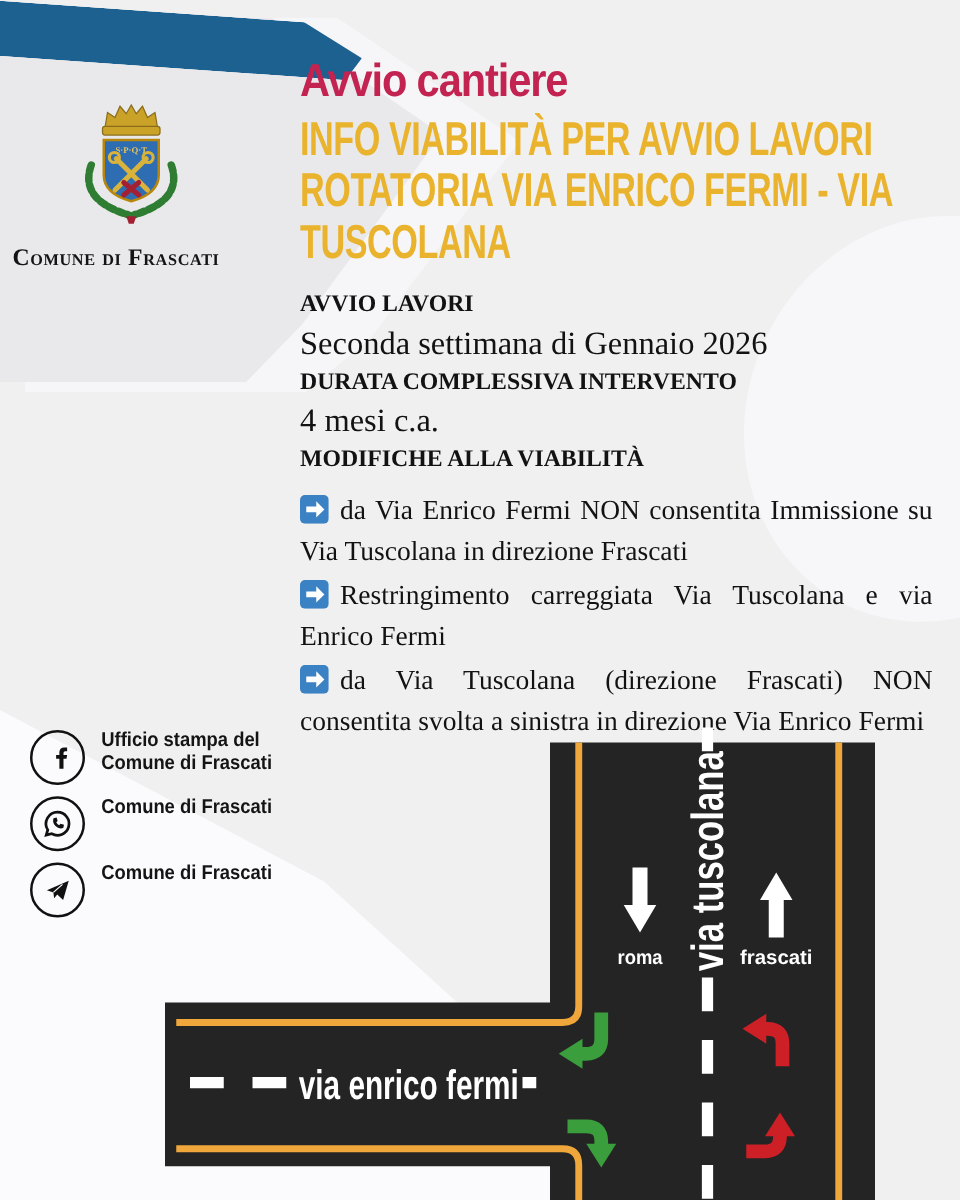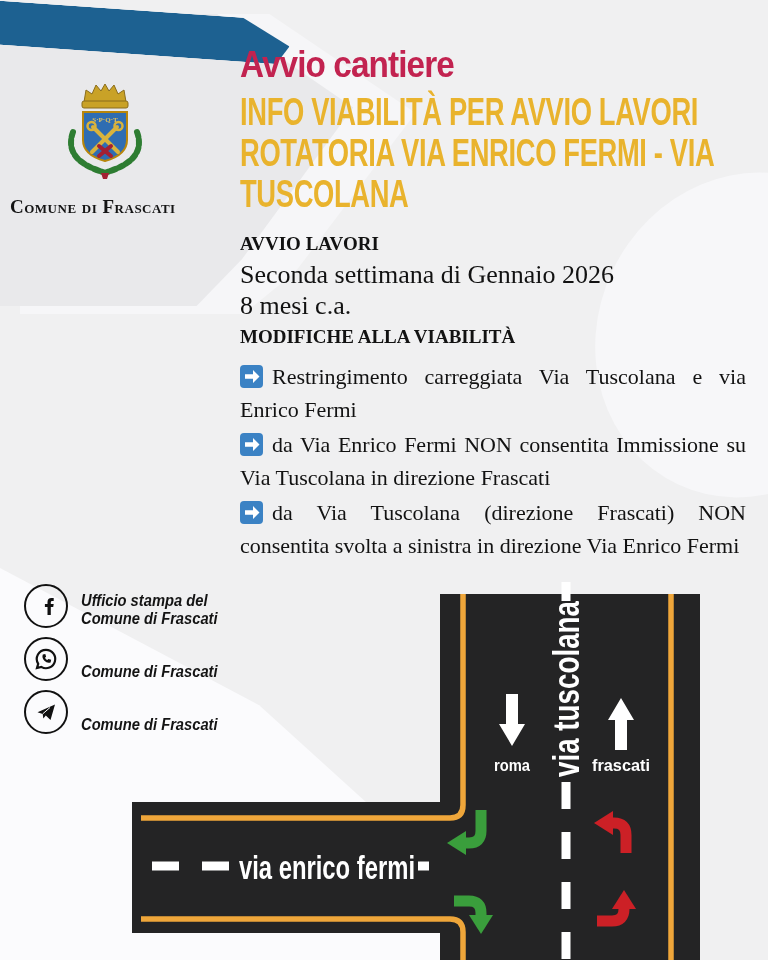--- a/index.html
+++ b/index.html
@@ -76,21 +76,21 @@
   .bullet{
     margin:0 0 2px 0;font-size:22px;line-height:33px;
     text-align:justify;
   }
   .bicon{
     display:inline-block;width:23px;height:23px;
     vertical-align:-4px;margin-right:9px;
   }
   
   .social{position:absolute;left:24px;top:584px;width:220px;}
-  .social-row{display:flex;align-items:flex-end;margin-bottom:9px;height:44px;cursor:pointer;font-style:italic;}
+  .social-row{display:flex;align-items:flex-start;margin-bottom:9px;height:44px;cursor:pointer;}
   .sicon{
     width:40px;height:40px;border:2.5px solid #111;border-radius:50%;
     flex:0 0 auto;display:flex;align-items:center;justify-content:center;
   }
   .slabel{
     margin-left:13px;font-weight:bold;font-size:16px;line-height:18px;color:#141414;
     transform:scaleX(.92);transform-origin:0 50%;white-space:nowrap;
   }
   
   .diagram{position:absolute;left:0;top:0;width:768px;height:960px;}
@@ -144,46 +144,47 @@
   <div class="kicker">Avvio cantiere</div>
   <div class="title">
     <div class="tline">INFO VIABILITÀ PER AVVIO LAVORI</div>
     <div class="tline">ROTATORIA VIA ENRICO FERMI - VIA</div>
     <div class="tline">TUSCOLANA</div>
   </div>
 
   <div class="info">
     <div class="row b">AVVIO LAVORI</div>
     <div class="row r">Seconda settimana di Gennaio 2026</div>
-    <div class="row r">8 mesi c.a.</div>
+    <div class="row b">DURATA COMPLESSIVA INTERVENTO</div>
+    <div class="row r">4 mesi c.a.</div>
     <div class="row b">MODIFICHE ALLA VIABILITÀ</div>
 
     <div class="bullets">
+      <p class="bullet">
+        <span class="bicon">
+          <svg width="23" height="23" viewBox="0 0 23 23">
+              <rect width="23" height="23" rx="4" fill="#3b82c4"></rect>
+              <path d="M5 9.2 h8 v-4.2 l6.5 6.5 -6.5 6.5 v-4.2 h-8 z" fill="#fff"></path>
+            </svg>
+        </span><span>da Via Enrico Fermi NON consentita Immissione su Via Tuscolana in direzione Frascati</span>
+      </p>
       <p class="bullet">
         <span class="bicon">
           <svg width="23" height="23" viewBox="0 0 23 23">
               <rect width="23" height="23" rx="4" fill="#3b82c4"></rect>
               <path d="M5 9.2 h8 v-4.2 l6.5 6.5 -6.5 6.5 v-4.2 h-8 z" fill="#fff"></path>
             </svg>
         </span><span>Restringimento carreggiata Via Tuscolana e via Enrico Fermi</span>
       </p>
       <p class="bullet">
         <span class="bicon">
           <svg width="23" height="23" viewBox="0 0 23 23">
               <rect width="23" height="23" rx="4" fill="#3b82c4"></rect>
               <path d="M5 9.2 h8 v-4.2 l6.5 6.5 -6.5 6.5 v-4.2 h-8 z" fill="#fff"></path>
             </svg>
-        </span><span>da Via Enrico Fermi NON consentita Immissione su Via Tuscolana in direzione Frascati</span>
-      </p>
-      <p class="bullet">
-        <span class="bicon">
-          <svg width="23" height="23" viewBox="0 0 23 23">
-              <rect width="23" height="23" rx="4" fill="#3b82c4"></rect>
-              <path d="M5 9.2 h8 v-4.2 l6.5 6.5 -6.5 6.5 v-4.2 h-8 z" fill="#fff"></path>
-            </svg>
         </span><span>da Via Tuscolana (direzione Frascati) NON consentita svolta a sinistra in direzione Via Enrico Fermi</span>
       </p>
     </div>
   </div>
 
   <svg class="diagram" viewBox="0 0 768 960">
 
     <rect x="440" y="594" width="260" height="366" fill="#242425"></rect>
     <rect x="132" y="802" width="308" height="131" fill="#242425"></rect>
 

